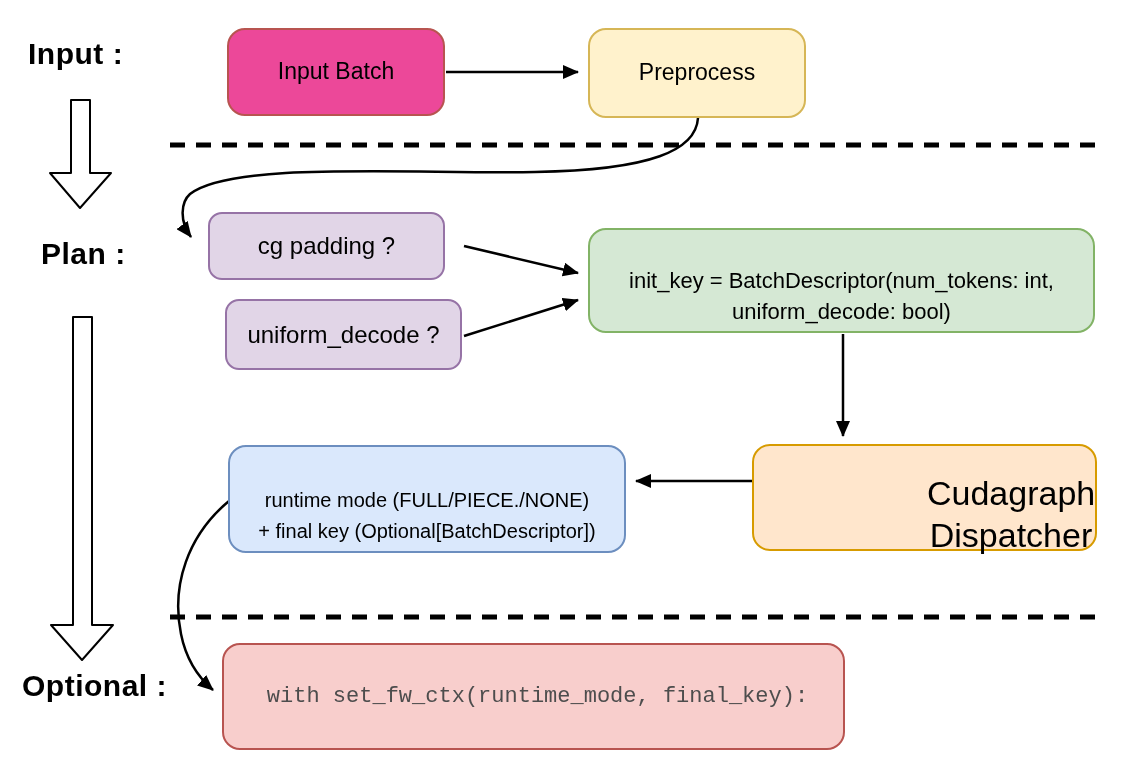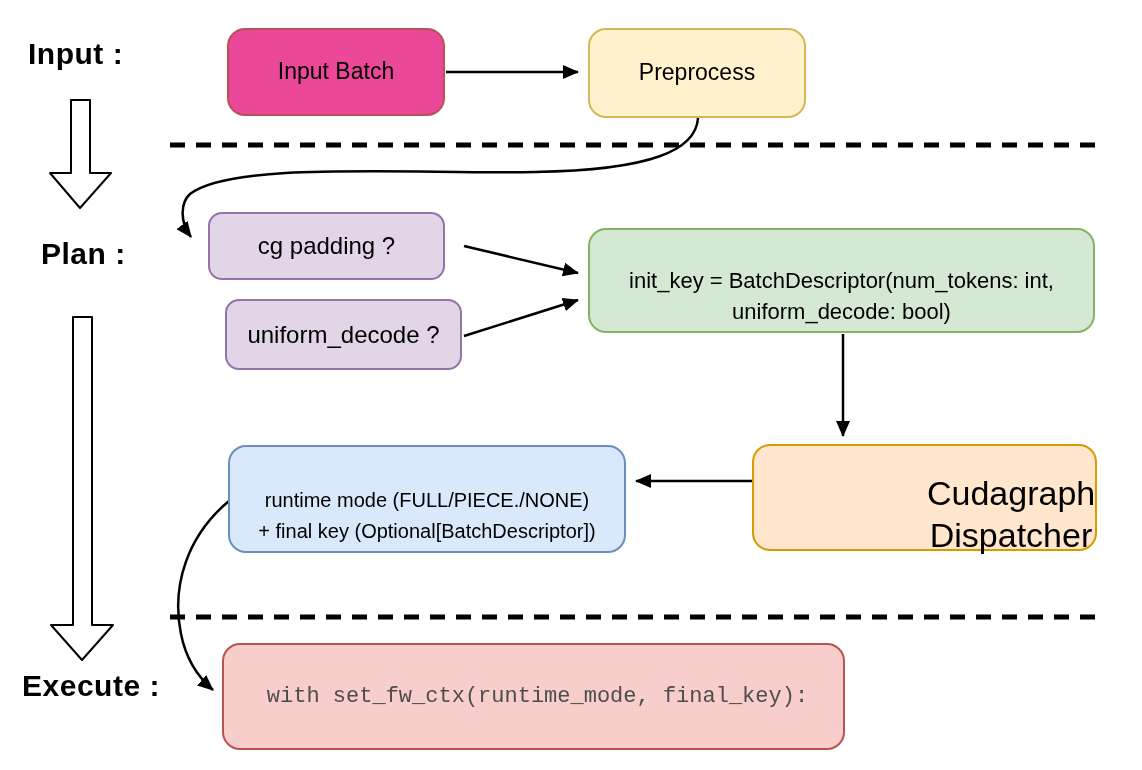--- a/index.html
+++ b/index.html
@@ -56,21 +56,21 @@
     <path d="M 698 118 C 696 150 652 170 535 172 C 410 174 232 161 190 194 C 181 202 179 221 191 237" fill="none" stroke="#000" stroke-width="2.5" marker-end="url(#arw)"></path>
     <path d="M 464 246 L 578 273" fill="none" stroke="#000" stroke-width="2.5" marker-end="url(#arw)"></path>
     <path d="M 464 336 L 578 300" fill="none" stroke="#000" stroke-width="2.5" marker-end="url(#arw)"></path>
     <path d="M 843 334 V 436" fill="none" stroke="#000" stroke-width="2.5" marker-end="url(#arw)"></path>
     <path d="M 752 481 H 636" fill="none" stroke="#000" stroke-width="2.5" marker-end="url(#arw)"></path>
     <path d="M 229 501 C 188 535 171 585 181 634 C 186 659 199 678 213 690" fill="none" stroke="#000" stroke-width="2.5" marker-end="url(#arw)"></path>
   </svg>
 
   <div class="stage-label" style="left:28px;top:37px;">Input :</div>
   <div class="stage-label" style="left:41px;top:237px;">Plan :</div>
-  <div class="stage-label" style="left:22px;top:669px;">Execute :</div>
+  <div class="stage-label" style="left:22px;top:669px;">Optional :</div>
 
   <div class="node node-input-batch">
     <span>Input Batch</span>
   </div>
 
   <div class="node node-preprocess">
     <span>Preprocess</span>
   </div>
 
   <div class="node node-cg-padding">

